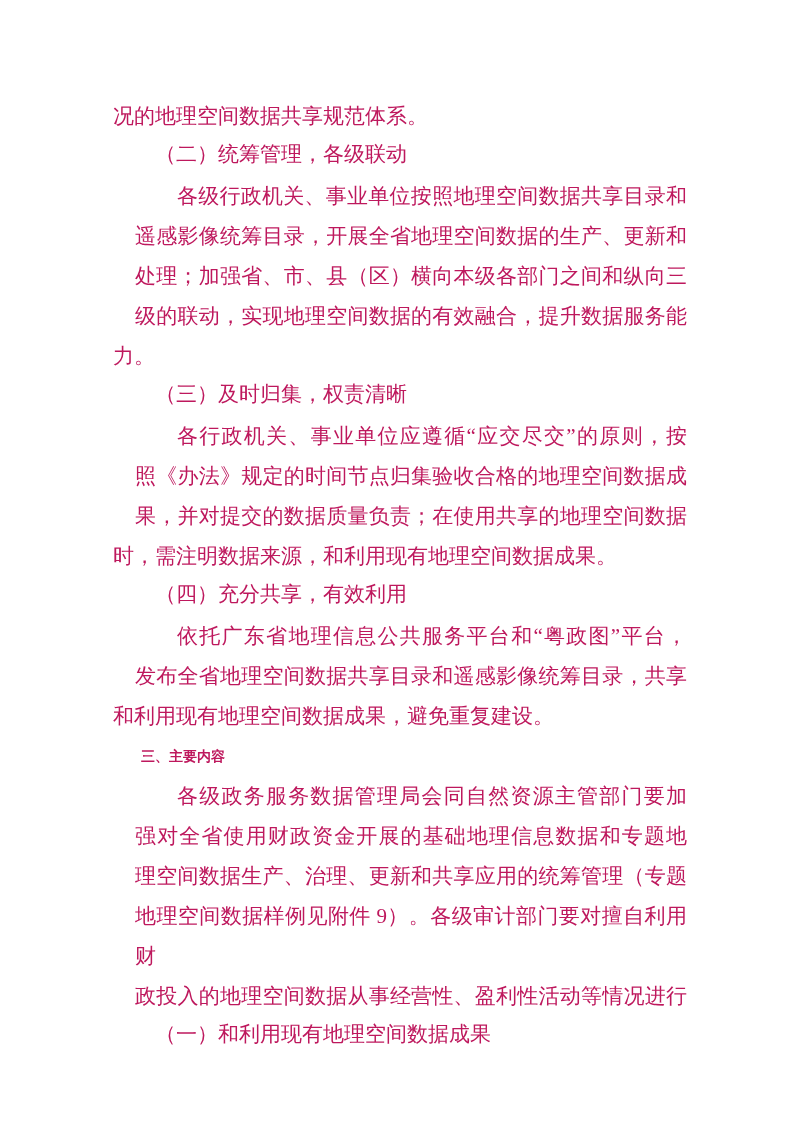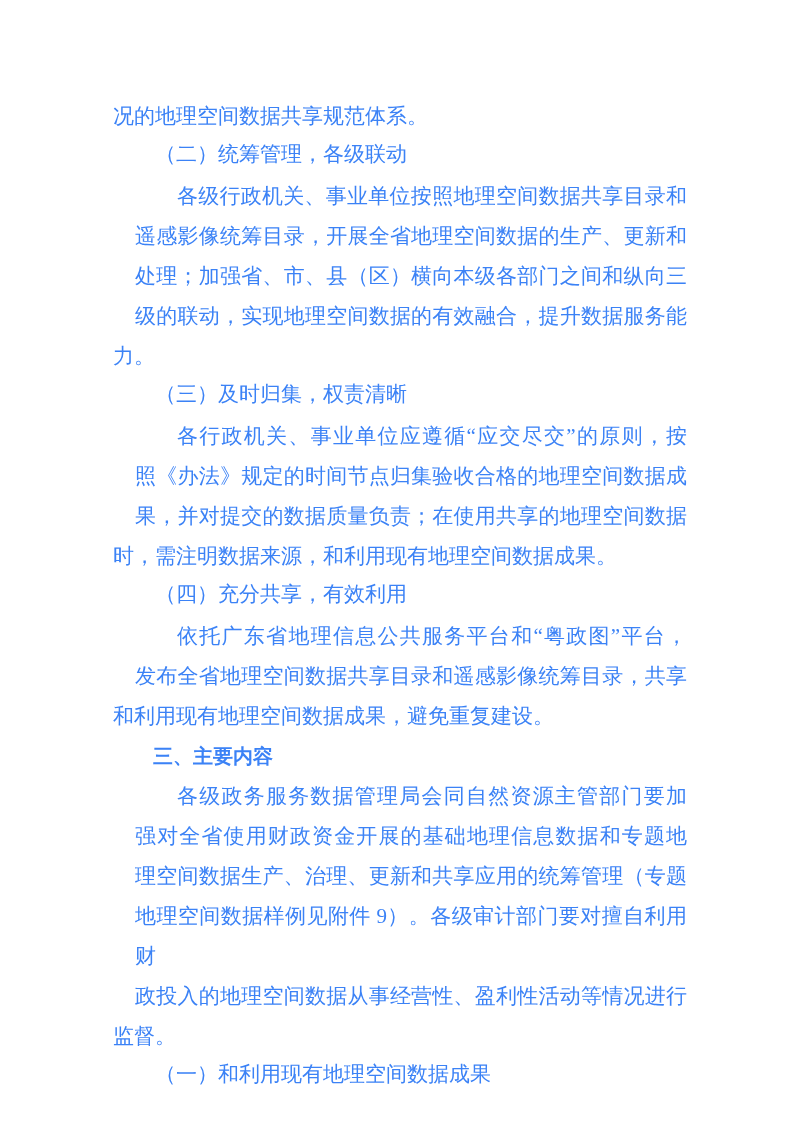--- a/index.html
+++ b/index.html
@@ -17,21 +17,21 @@
     color: #000000;
   }
   .text-column {
     position: absolute;
     left: 113px;
     top: 96px;
     width: 574px;
     font-size: 21px;
     line-height: 40px;
     text-align: justify;
-    color: #3b82f6;
+    color: #be185d;
   }
   .block { margin: 0; }
   .line {
     min-height: 40px;
   }
   
   .line.fill {
     text-align-last: justify;
     margin-left: 22px;
   }
@@ -41,21 +41,21 @@
   }
   
   .subsection-heading .line {
     font-family: Liberation Mono, monospace;
     font-weight: normal;
   }
   
   .section-heading .line {
     font-family: "Liberation Sans", "DejaVu Sans", sans-serif;
     font-weight: 700;
-    font-size: 20px;
+    font-size: 14px;
   }
 </style>
 </head>
 <body>
 
 <div class="page">
   <div class="text-column">
 
     <div class="block">
       <div class="line">况的地理空间数据共享规范体系。</div>
@@ -97,21 +97,20 @@
     <div class="block section-heading">
       <div class="line indent">三、主要内容</div>
     </div>
 
     <div class="block">
       <div class="line indent fill">各级政务服务数据管理局会同自然资源主管部门要加</div>
       <div class="line fill">强对全省使用财政资金开展的基础地理信息数据和专题地</div>
       <div class="line fill">理空间数据生产、治理、更新和共享应用的统筹管理（专题</div>
       <div class="line fill">地理空间数据样例见附件 9）。各级审计部门要对擅自利用财</div>
       <div class="line fill">政投入的地理空间数据从事经营性、盈利性活动等情况进行</div>
-      <div class="line">监督。</div>
     </div>
 
     <div class="block subsection-heading">
       <div class="line indent">（一）和利用现有地理空间数据成果</div>
     </div>
 
   </div>
 </div>
 
 </body></html>

